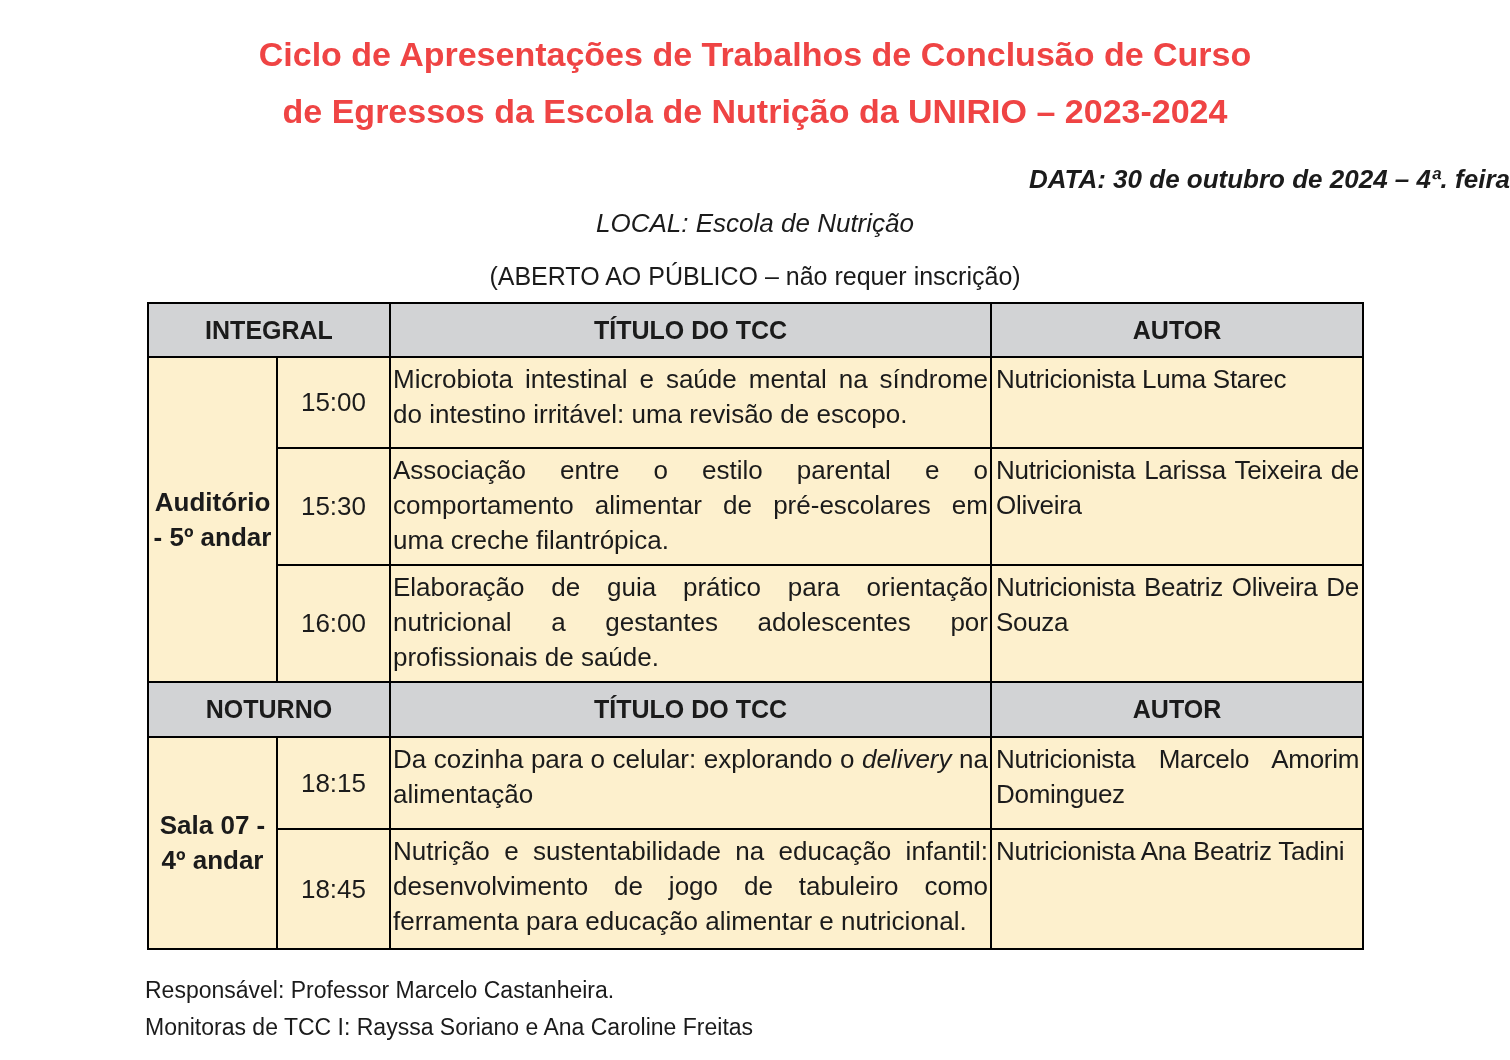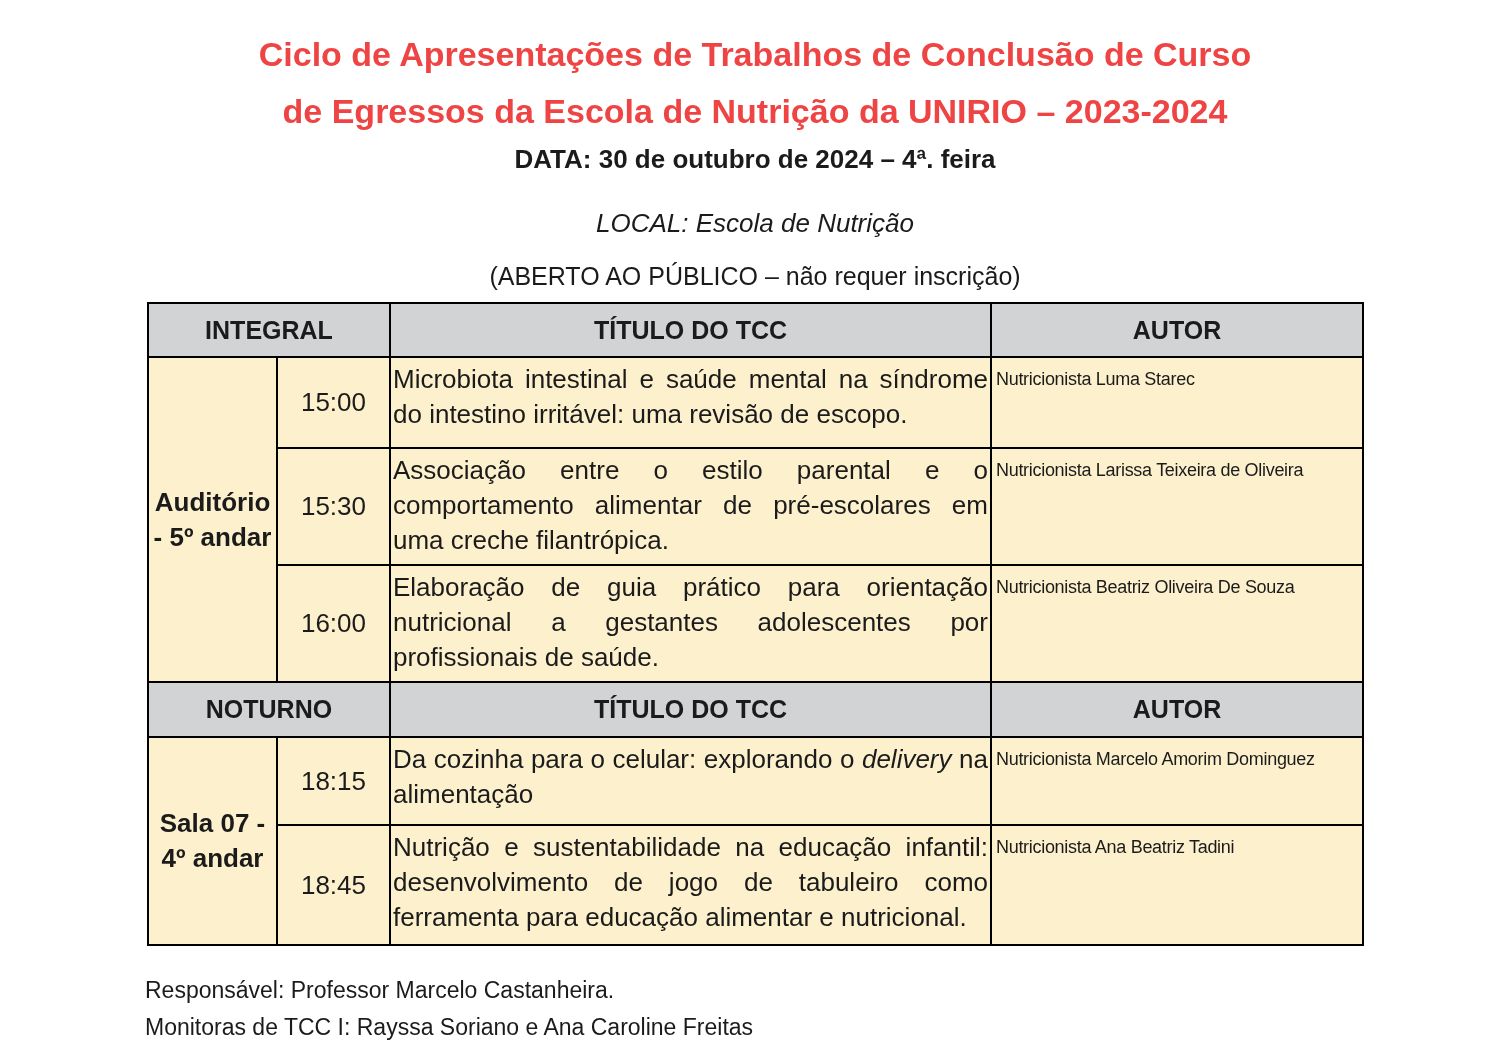--- a/index.html
+++ b/index.html
@@ -1,38 +1,38 @@
 <!DOCTYPE html>
 <html><head>
 <meta charset="utf-8">
 <style>
   html,body{margin:0;padding:0;background:#ffffff;}
   #page{position:relative;width:1510px;height:1060px;background:#ffffff;overflow:hidden;
         font-family:"Liberation Sans","DejaVu Sans",sans-serif;color:#1b1b1b;}
 
   .doc-title{position:absolute;top:26px;left:0;width:100%;text-align:center;
              font-weight:bold;font-size:34px;line-height:57px;color:#ef4444;}
-  .date-line{position:absolute;top:144px;left:0;width:100%;text-align:center;
-             font-size:26px;font-weight:bold;}
+  .date-line{position:absolute;top:164px;left:0;width:100%;text-align:right;
+             font-size:26px;font-weight:bold;font-style:italic;}
   .local-line{position:absolute;top:208px;left:0;width:100%;text-align:center;
               font-size:26px;font-style:italic;}
   .public-line{position:absolute;top:262px;left:0;width:100%;text-align:center;
                font-size:25px;}
 
   .tbl-wrap{position:absolute;left:147px;top:302px;}
   table{border-collapse:collapse;table-layout:fixed;width:1215px;}
   td,th{border:2px solid #000;box-sizing:border-box;overflow:hidden;}
   th.section{background:#d2d3d5;font-size:25px;font-weight:bold;text-align:center;
              vertical-align:middle;padding:1px;}
   td.room{background:#fdf0cd;font-weight:bold;font-size:26px;line-height:35px;
           text-align:center;vertical-align:middle;padding:10px 4px;margin-top:44px;}
   td.time{background:#fdf0cd;font-size:26px;text-align:center;vertical-align:middle;padding:0;}
   td.titulo{background:#fdf0cd;font-size:26px;line-height:35px;text-align:justify;
             vertical-align:top;padding:4px 2px;}
-  td.autor{background:#fdf0cd;font-size:18px;line-height:35px;text-align:justify;
+  td.autor{background:#fdf0cd;font-size:26px;line-height:35px;text-align:justify;
            vertical-align:top;padding:4px 3px 16px 4px;letter-spacing:-0.3px;}
   td.titulo em{font-style:italic;}
 
   .footer{position:absolute;left:145px;top:972px;font-size:23px;line-height:37px;}
 </style>
 </head>
 <body>
 
 <div id="page">
 

